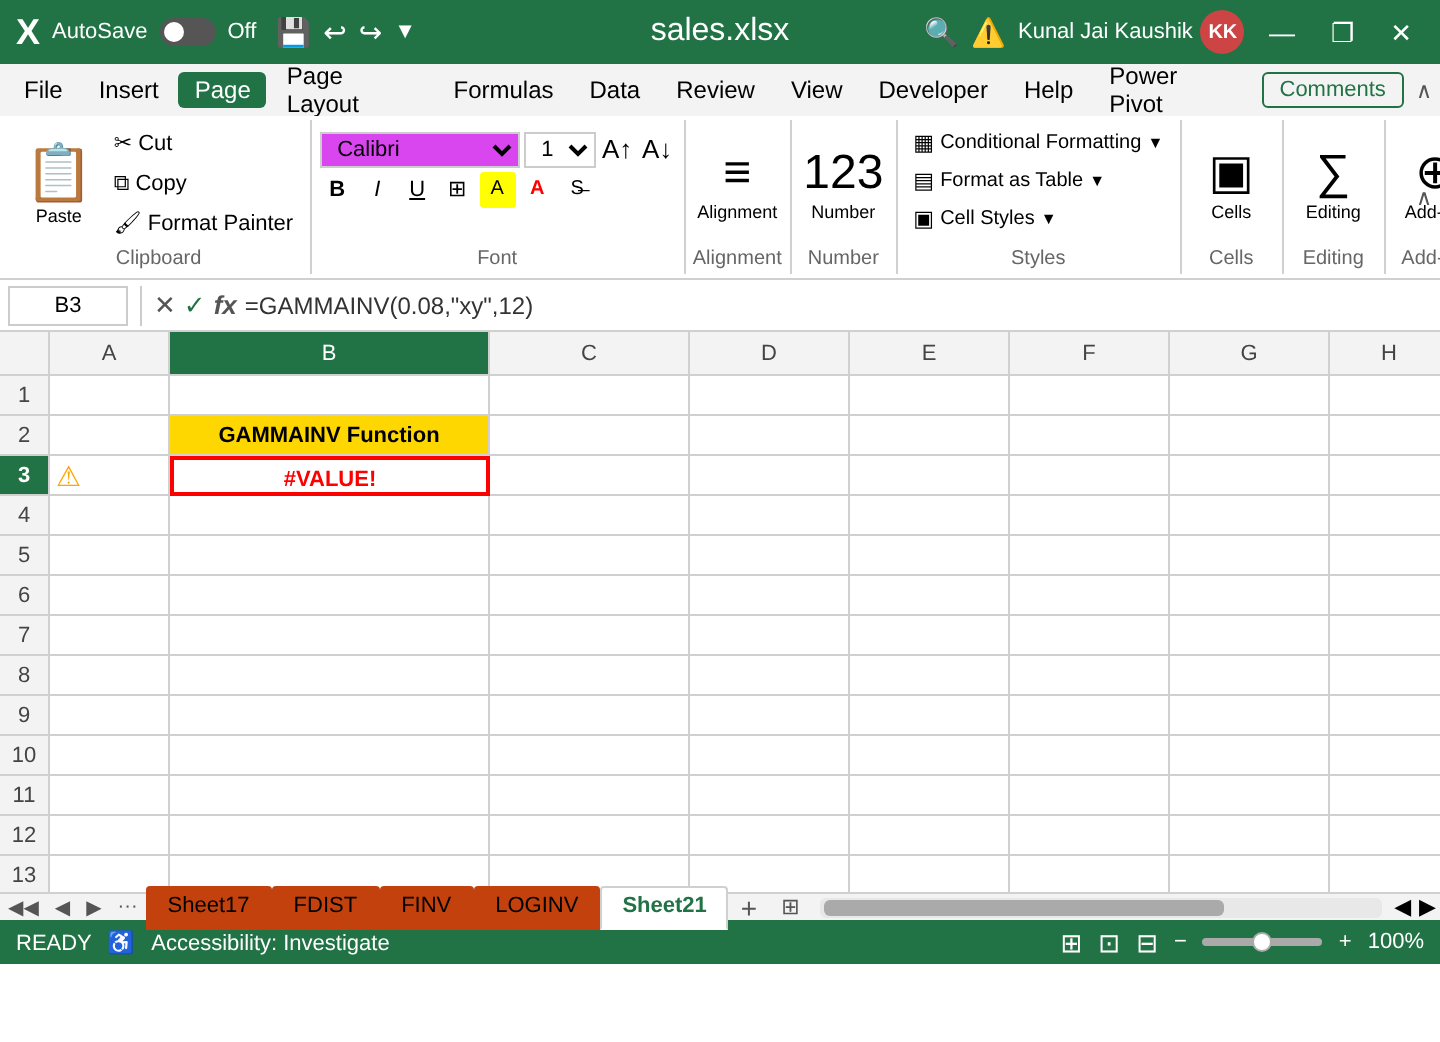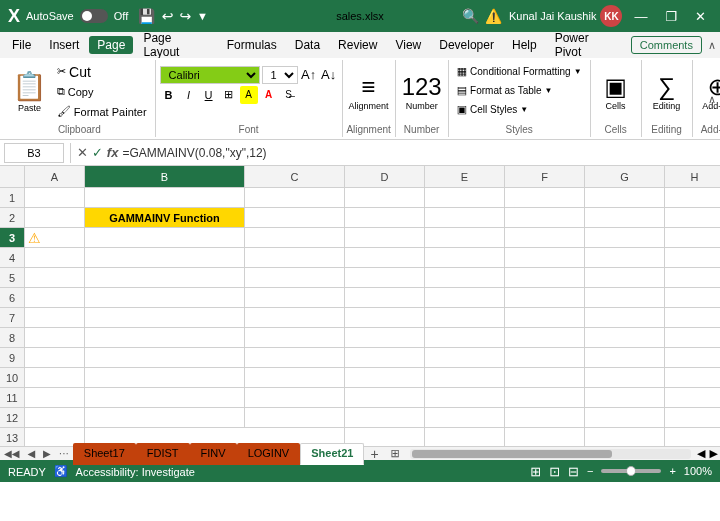--- a/index.html
+++ b/index.html
@@ -9,21 +9,21 @@
     #title-bar {
       background: #217346;
       color: white;
       height: 32px;
       display: flex;
       align-items: center;
       padding: 0 8px;
       justify-content: space-between;
     }
     #title-left { display: flex; align-items: center; gap: 6px; }
-    #title-center { position: absolute; left: 50%; transform: translateX(-50%); color: #000000; font-size: 11px; }
+    #title-center { position: absolute; left: 50%; transform: translateX(-50%); color: #ffffff; font-size: 16px; }
     #title-right { display: flex; align-items: center; gap: 8px; }
     .title-btn { color: white; font-size: 13px; cursor: pointer; padding: 2px 6px; }
     .toggle-off { background: #555; border-radius: 8px; width: 28px; height: 14px; position: relative; display: inline-block; }
     .toggle-off::after { content: ''; position: absolute; left: 2px; top: 2px; width: 10px; height: 10px; background: white; border-radius: 50%; }
     .user-avatar { width: 22px; height: 22px; background: #c44; border-radius: 50%; display: flex; align-items: center; justify-content: center; font-size: 10px; color: white; font-weight: bold; }
     
     
     #menu-bar { display: flex; align-items: center; gap: 2px; padding: 2px 4px; background: #f3f3f3; height: 26px; }
     .menu-item { padding: 2px 8px; cursor: pointer; font-size: 12px; border-radius: 3px; }
     .menu-item.active { background: #217346; color: white; }
@@ -72,21 +72,21 @@
     
     .font-section { display: flex; flex-direction: column; gap: 2px; padding-bottom: 14px; }
     .font-row { display: flex; align-items: center; gap: 2px; }
     
     .font-select { 
       border: 1px solid #ccc; 
       padding: 1px 4px; 
       font-size: 11px; 
       width: 100px;
       height: 18px;
-      background: #84cc16;
+      background: #d946ef;
       cursor: pointer;
     }
     .font-size-select { 
       border: 1px solid #ccc; 
       padding: 1px 4px; 
       font-size: 11px; 
       width: 36px;
       height: 18px;
       background: white;
       cursor: pointer;
@@ -273,21 +273,21 @@
 
   <div class="ribbon-group">
     <div class="ribbon-group-content">
       <div style="display:flex;flex-direction:column;align-items:center;cursor:pointer;padding:2px 4px;border-radius:3px;min-width:40px;" class="big-btn-group">
         <span style="font-size:28px;">📋</span>
         <span style="font-size:9px;">Paste</span>
       </div>
       <div style="display:flex;flex-direction:column;gap:2px;">
         <div class="ribbon-btn-sm">
           <span>✂</span>
-          <span style="font-size:14px;">Cut</span>
+          <span style="font-size:11px;">Cut</span>
         </div>
         <div class="ribbon-btn-sm">
           <span>⧉</span>
           <span style="font-size:11px;">Copy</span>
         </div>
         <div class="ribbon-btn-sm">
           <span>🖌</span>
           <span style="font-size:11px;">Format Painter</span>
         </div>
       </div>
@@ -464,20 +464,21 @@
         <div class="cell"></div>
         <div class="cell"></div>
         <div class="cell"></div>
         <div class="cell"></div>
         <div class="cell"></div>
       </div>
 
       <div style="width:160px; flex-shrink:0;">
         <div class="cell"></div>
         <div class="cell header-cell">GAMMAINV Function</div>
+        <div class="cell error">#VALUE!</div>
         <div class="cell"></div>
         <div class="cell"></div>
         <div class="cell"></div>
         <div class="cell"></div>
         <div class="cell"></div>
         <div class="cell"></div>
         <div class="cell"></div>
         <div class="cell"></div>
         <div class="cell"></div>
         <div class="cell"></div>

